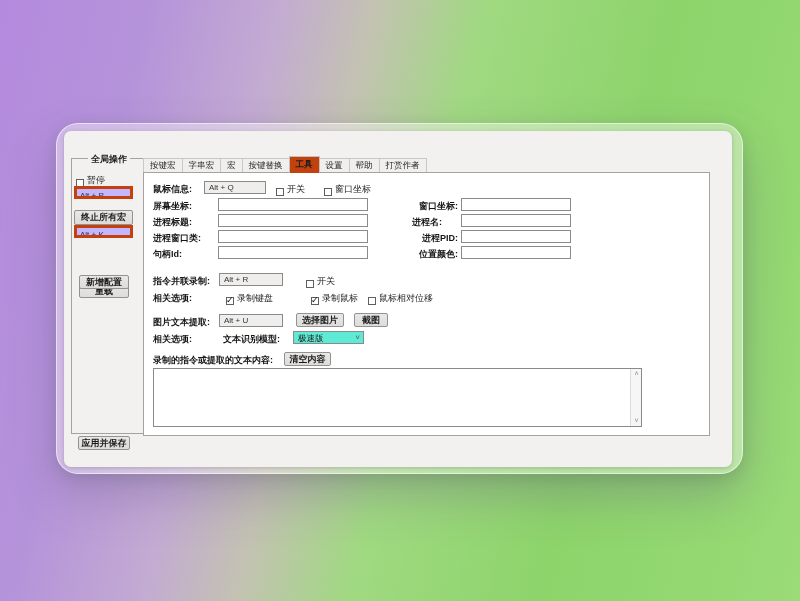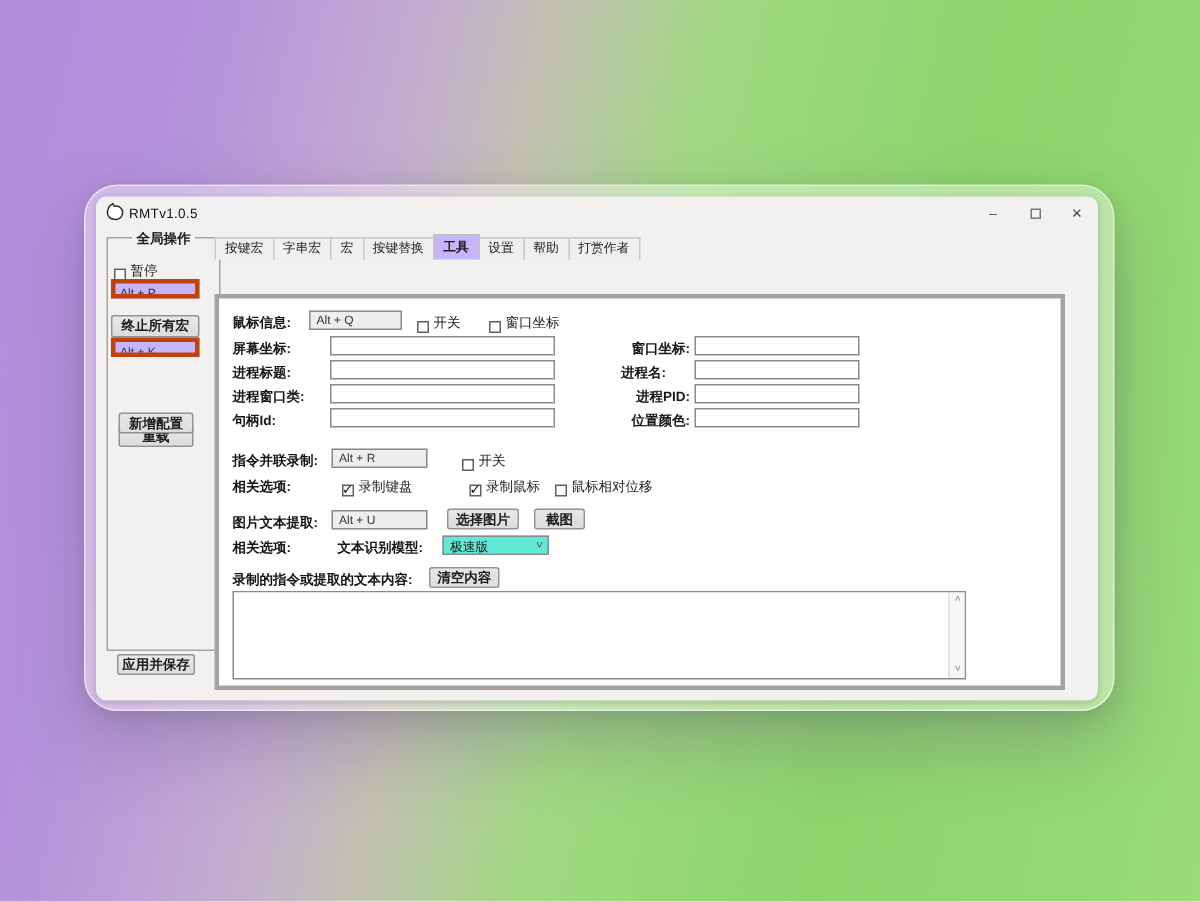--- a/index.html
+++ b/index.html
@@ -42,23 +42,23 @@
   .side-hk1 { position:absolute; left:2px; top:27px; width:59px; height:13px; }
   .side-hk2 { position:absolute; left:2px; top:66px; width:59px; height:13px; }
   .btn { background:linear-gradient(#e9e8e6,#dddcda); border:1px solid #929292; border-radius:2px; font-size:9px; font-weight:700; color:#1c1c1c; text-align:center; display:flex; align-items:center; justify-content:center; white-space:nowrap; cursor:default; }
   .side-stop { position:absolute; left:2px; top:51px; width:59px; height:15px; }
   .side-reload { position:absolute; left:7px; top:93px; width:50px; height:14px;margin-top:32px; }
   .side-add { position:absolute; left:7px; top:116px; width:50px; height:14px; }
   .apply-btn { position:absolute; left:14px; top:305px; width:52px; height:14px; }
   
   .tabbar { position:absolute; left:79px; top:25px; height:17px; display:flex; align-items:flex-end; }
   .tab { height:15px; padding:0 6px; display:flex; align-items:center; background:#f0efed; border:1px solid #c9c8c6; border-bottom:none; margin-right:-1px; font-size:8.5px; white-space:nowrap; }
-  .tab.selected { height:17px; background:#c4b5fd; border-color:#c2c1bf; position:relative; z-index:3; font-weight:700; }
+  .tab.selected { height:17px; background:#c2410c; border-color:#c2c1bf; position:relative; z-index:3; font-weight:700; }
   
-  .panel { position:absolute; left:79px; top:41px; width:567px; height:264px; background:#fff; border:3px solid #a3a3a3;margin-top:24px; }
+  .panel { position:absolute; left:79px; top:41px; width:567px; height:264px; background:#fff; border:1px solid #a3a3a3; }
   .lbl { position:absolute; font-size:9px; font-weight:700; white-space:nowrap; color:#161616; }
   .rlbl { position:absolute; font-size:9px; font-weight:700; white-space:nowrap; color:#161616; text-align:right; }
   .input { position:absolute; background:#fff; border:1px solid #8a8a8a; height:13px; }
   .hk { position:absolute; height:13px; border:1px solid #8a8a8a; background:#efeeec; font-size:8px; color:#333; padding:1px 4px; white-space:nowrap; }
   .pcb { position:absolute; }
   .pbtn { position:absolute; height:14px; }
   .select { position:absolute; height:13px; border:1px solid #8a8a8a; background:#5eead4; font-size:8.5px; padding:1px 4px; white-space:nowrap; }
   .select .caret { position:absolute; right:3px; top:1px; font-size:8px; color:#555; }
   .textarea-wrap { position:absolute; left:9px; top:195px; width:489px; height:59px; border:1px solid #8a8a8a; background:#fff; }
   .textarea-wrap textarea { position:absolute; inset:0; right:11px; border:none; resize:none; outline:none; background:#fff; font-family:"Liberation Sans",sans-serif; font-size:9px; }
@@ -66,29 +66,20 @@
   .vscroll .arr { position:absolute; left:0; width:11px; height:10px; text-align:center; color:#888; font-size:7px; line-height:10px; }
   .arr-up { top:0; } .arr-dn { bottom:0; }
 </style>
 </head>
 <body>
 
 <div class="glass-card"></div>
 
 <div class="app-window">
 
-  <div class="titlebar">
-    <svg class="app-icon" viewBox="0 0 13 13">
-      <path d="M3.2 2.2 L5.2 0.8 L6.2 2.6 C8.6 1.8 11.6 3.4 11.8 6.4 C12 9.4 9.6 11.4 6.8 11.4 C4 11.4 1.4 9.6 1.6 6.4 C1.7 4.8 2.3 3.4 3.2 2.2 Z" fill="#fdfdfd" stroke="#2a2a2a" stroke-width="1"></path>
-    </svg>
-    <span class="win-title">RMTv1.0.5</span>
-    <div class="win-btn btn-min"><span>–</span></div>
-    <div class="win-btn btn-max"><span class="max-glyph"></span></div>
-    <div class="win-btn btn-close"><span>✕</span></div>
-  </div>
 
   <div class="fieldset">
     <span class="legend">全局操作</span>
     <div class="cb-row side-pause">
       <span class="cb"></span>
       <span>暂停</span>
     </div>
     <div class="hotkey-input side-hk1">Alt + P</div>
     <div class="btn side-stop">终止所有宏</div>
     <div class="hotkey-input side-hk2">Alt + K</div>

